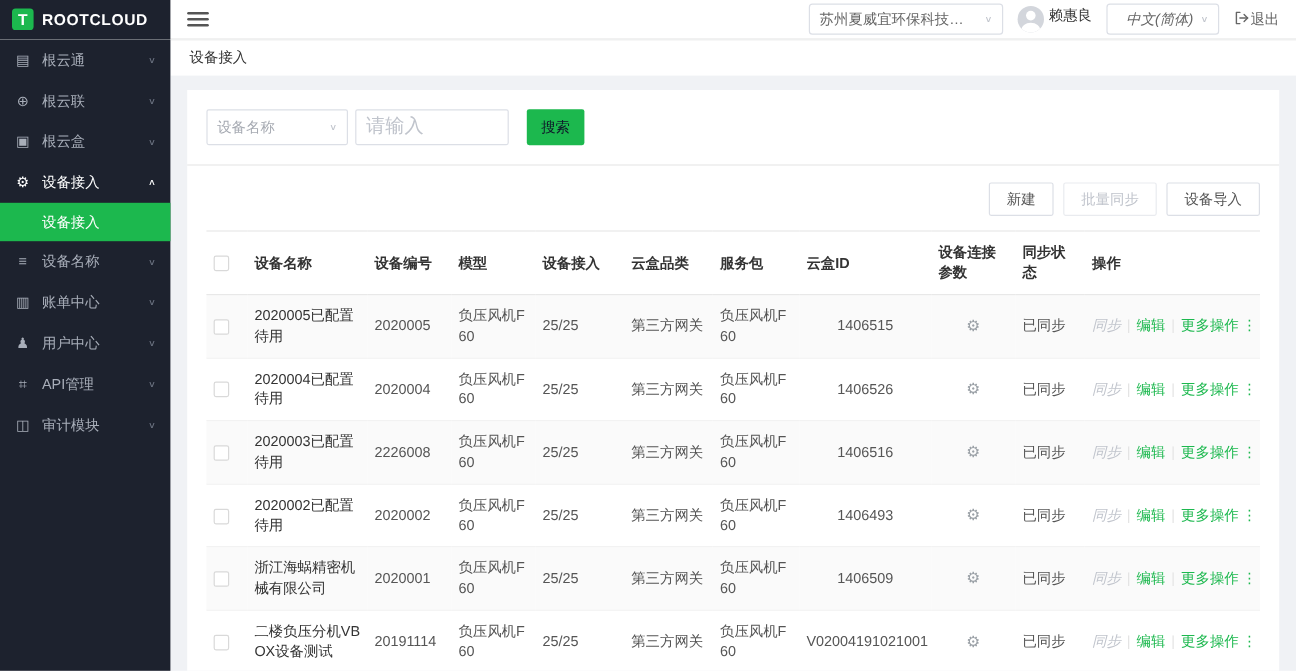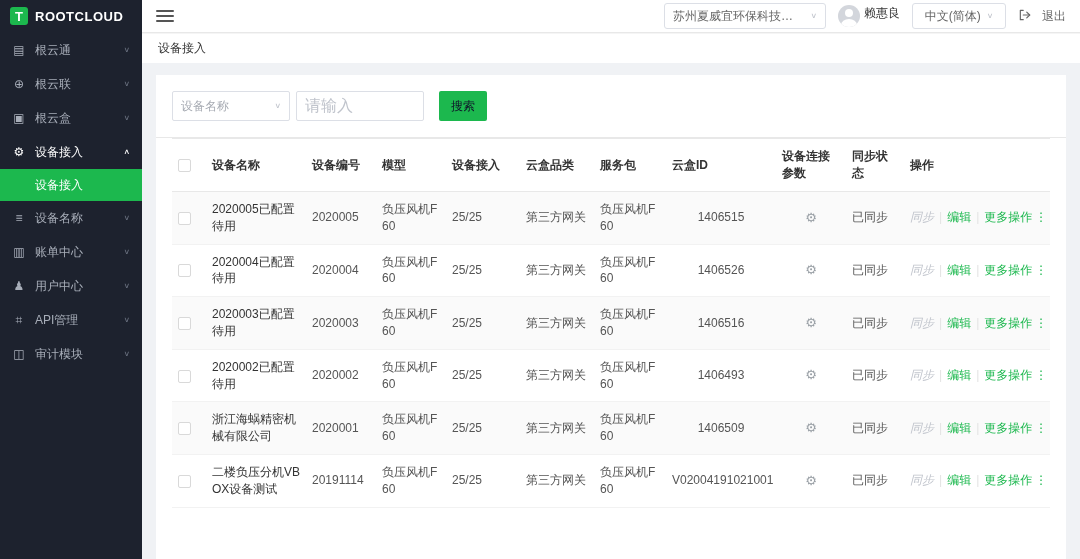--- a/index.html
+++ b/index.html
@@ -19,26 +19,26 @@
              display:flex; align-items:center; justify-content:center; border-radius:3px; font-size:13px; }
   .logo-text { color:#fff; font-weight:700; font-size:13px; letter-spacing:.5px; }
   .hamburger { margin-left:14px; width:18px; cursor:pointer; }
   .hamburger span { display:block; height:2px; background:#555; margin:3px 0; border-radius:1px; }
   .header-right { margin-left:auto; display:flex; align-items:center; gap:12px; padding-right:14px; }
   .hdr-select { height:26px; border:1px solid #dcdfe6; border-radius:3px; display:flex; align-items:center;
                 padding:0 8px; color:#666; gap:6px; background:#fff; cursor:pointer; }
   .hdr-select .chev { color:#c0c4cc; font-size:9px; transform:scaleY(.8); }
   .company { width:162px; }
   .company .val { overflow:hidden; white-space:nowrap; text-overflow:ellipsis; flex:1; }
-  .lang { width:94px; justify-content:center; }
+  .lang { width:94px; justify-content:flex-end;font-style:italic; }
   .user { display:flex; align-items:flex-start; gap:4px; }
   .avatar { width:22px; height:22px; border-radius:50%; background:#d3d6dc; position:relative; overflow:hidden; }
   .avatar::before { content:""; position:absolute; top:4px; left:7px; width:8px; height:8px; border-radius:50%; background:#fff; }
   .avatar::after  { content:""; position:absolute; top:14px; left:3px; width:16px; height:12px; border-radius:50%; background:#fff; }
-  .logout { display:flex; gap:10px; color:#666; cursor:pointer; }
+  .logout { display:flex; gap:0; color:#666; cursor:pointer; }
   .logout svg { display:block; }
 
   
   .sidebar { position:absolute; top:33px; left:0; width:142px; bottom:0; background:var(--sidebar-bg); z-index:10; }
   .sb-item { height:34px; display:flex; align-items:center; padding:0 12px; color:#a8aeb9; cursor:pointer; gap:9px; }
   .sb-item .sb-ico { width:14px; text-align:center; font-size:12px; }
   .sb-item .sb-label { flex:1; }
   .sb-chev { font-size:9px; color:#6b7280; transform:scaleY(.8); }
   .sb-item.expanded, .sb-item.expanded .sb-chev { color:#fff; }
   .sb-sub { height:32px; line-height:32px; padding-left:35px; color:#cfd3da; cursor:pointer; }
@@ -182,20 +182,25 @@
   <div class="card">
     <div class="filter">
       <div class="select">
         <span>设备名称</span>
         <span class="chev">∨</span>
       </div>
       <input class="input" type="text" placeholder="请输入" style="">
       <button class="btn-search">搜索</button>
     </div>
 
+    <div class="toolbar">
+      <button class="btn">新建</button>
+      <button class="btn disabled">批量同步</button>
+      <button class="btn">设备导入</button>
+    </div>
 
     <div class="table-wrap">
       <table>
         <thead>
           <tr id="table-header-row">
             <th class="th-cb">
               <span class="cb"></span>
             </th>
           <th style="width: 100px;">设备名称</th>
               <th style="width: 70px;">设备编号</th>
@@ -232,21 +237,21 @@
               <td>第三方网关</td>
               <td>负压风机F60</td>
               <td class="td-box">1406526</td>
               <td class="td-gear"><span>⚙</span></td>
               <td>已同步</td>
               <td class="ops"><a class="op sync">同步</a><span class="sep">|</span><a class="op edit">编辑</a><span class="sep">|</span><a class="op more">更多操作</a><span class="dots">⋮</span></td>
             </tr>
             <tr>
               <td><span class="cb"></span></td>
               <td class="td-name">2020003已配置待用</td>
-              <td>2020003</td>
+              <td>2226008</td>
               <td>负压风机F60</td>
               <td>25/25</td>
               <td>第三方网关</td>
               <td>负压风机F60</td>
               <td class="td-box">1406516</td>
               <td class="td-gear"><span>⚙</span></td>
               <td>已同步</td>
               <td class="ops"><a class="op sync">同步</a><span class="sep">|</span><a class="op edit">编辑</a><span class="sep">|</span><a class="op more">更多操作</a><span class="dots">⋮</span></td>
             </tr>
             <tr>

